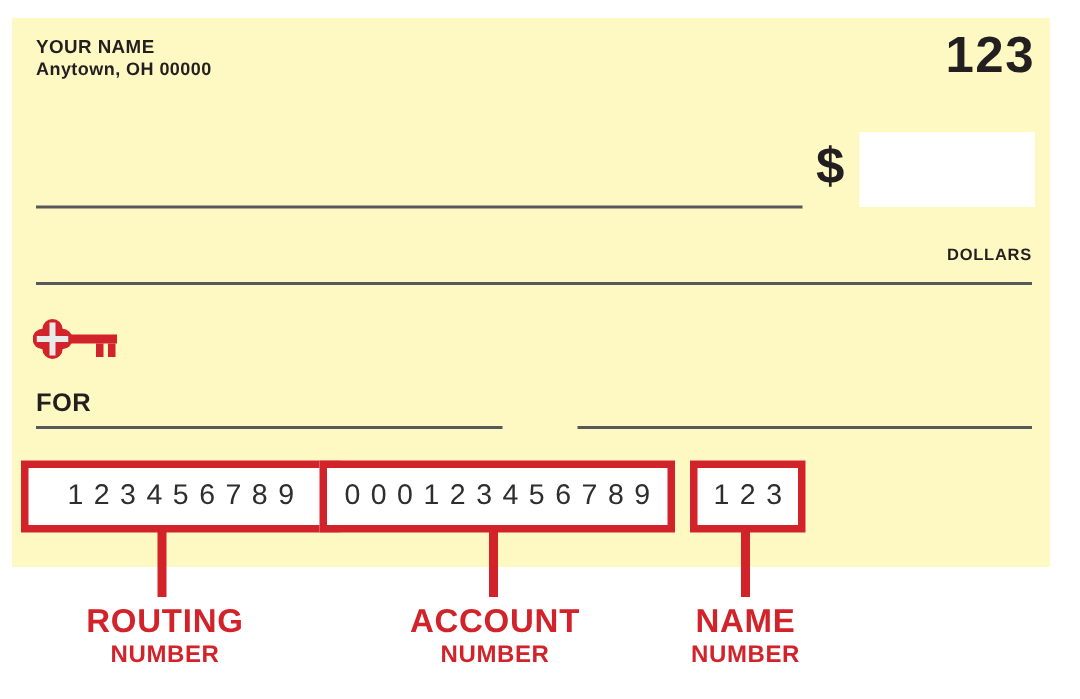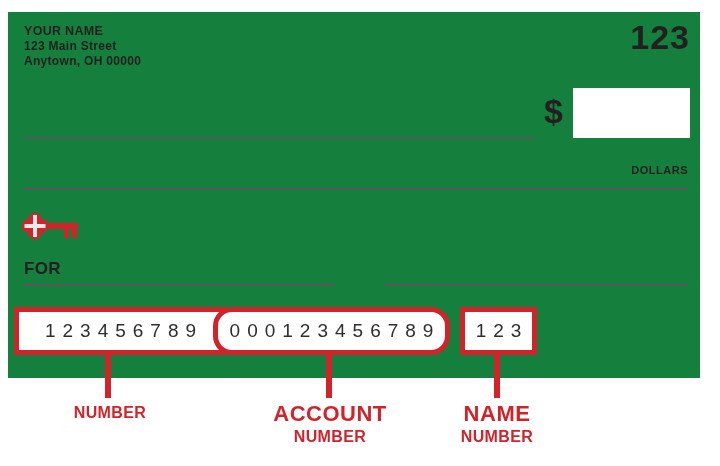--- a/index.html
+++ b/index.html
@@ -6,21 +6,21 @@
   body {
     width: 720px; height: 466px;
     background: #ffffff;
     font-family: "Liberation Sans", sans-serif;
     position: relative;
     overflow: hidden;
   }
   .check {
     position: absolute; left: 8px; top: 12px;
     width: 692px; height: 366px;
-    background: #15803d;
+    background: #fef9c3;
   }
   .payer-block {
     position: absolute; left: 16px; top: 12px;
     font-size: 12px; font-weight: bold; color: #231f20;
     line-height: 15px; letter-spacing: 0.3px;
   }
   .payer-block .name { font-size: 12.5px; }
   .check-number-top {
     position: absolute; right: 10px; top: 6px;
     font-size: 34px; font-weight: bold; color: #231f20;
@@ -60,21 +60,21 @@
   .key-logo { position: absolute; left: 14px; top: 198px; }
   .micr-box {
     position: absolute; top: 295px; height: 48px;
     box-sizing: border-box;
     background: #ffffff; border: 5px solid #d2232a;
     display: flex; align-items: center; justify-content: center;
     font-size: 19px; color: #2e2e2e;
     letter-spacing: 7px; text-indent: 7px;
   }
   .routing-box { left: 6px;  width: 213px; }
-  .account-box { left: 205px; width: 237px; border-radius: 19px; }
+  .account-box { left: 205px; width: 237px; }
   .checkno-box { left: 452px; width: 77px;  }
   .connector {
     position: absolute; width: 6px; height: 45px; top: 353px;
     background: #d2232a;
   }
   .conn-routing { left: 105px; }
   .conn-account { left: 326px; }
   .conn-check   { left: 494px; }
   .anno {
     position: absolute; top: 402px; width: 180px;
@@ -86,21 +86,20 @@
   .anno .l1 { font-size: 22px; letter-spacing: 0.5px; line-height: 24px; }
   .anno .l2 { font-size: 16px; letter-spacing: 0.4px; line-height: 18px; margin-top: 2px; }
 </style>
 </head>
 <body>
 
 <div class="check">
 
   <div class="payer-block">
     <div class="name">YOUR NAME</div>
-    <div>123 Main Street</div>
     <div>Anytown, OH 00000</div>
   </div>
 
   <div class="check-number-top">123</div>
 
 
   <div class="rule payee-line"></div>
 
   <div class="dollar-sign">$</div>
   <div class="amount-box"></div>
@@ -140,20 +139,21 @@
     <span>123</span>
   </div>
 
 </div>
 
 <div class="connector conn-routing"></div>
 <div class="connector conn-account"></div>
 <div class="connector conn-check"></div>
 
 <div class="anno anno-routing">
+  <div class="l1">ROUTING</div>
   <div class="l2">NUMBER</div>
 </div>
 <div class="anno anno-account">
   <div class="l1">ACCOUNT</div>
   <div class="l2">NUMBER</div>
 </div>
 <div class="anno anno-check">
   <div class="l1">NAME</div>
   <div class="l2">NUMBER</div>
 </div>

